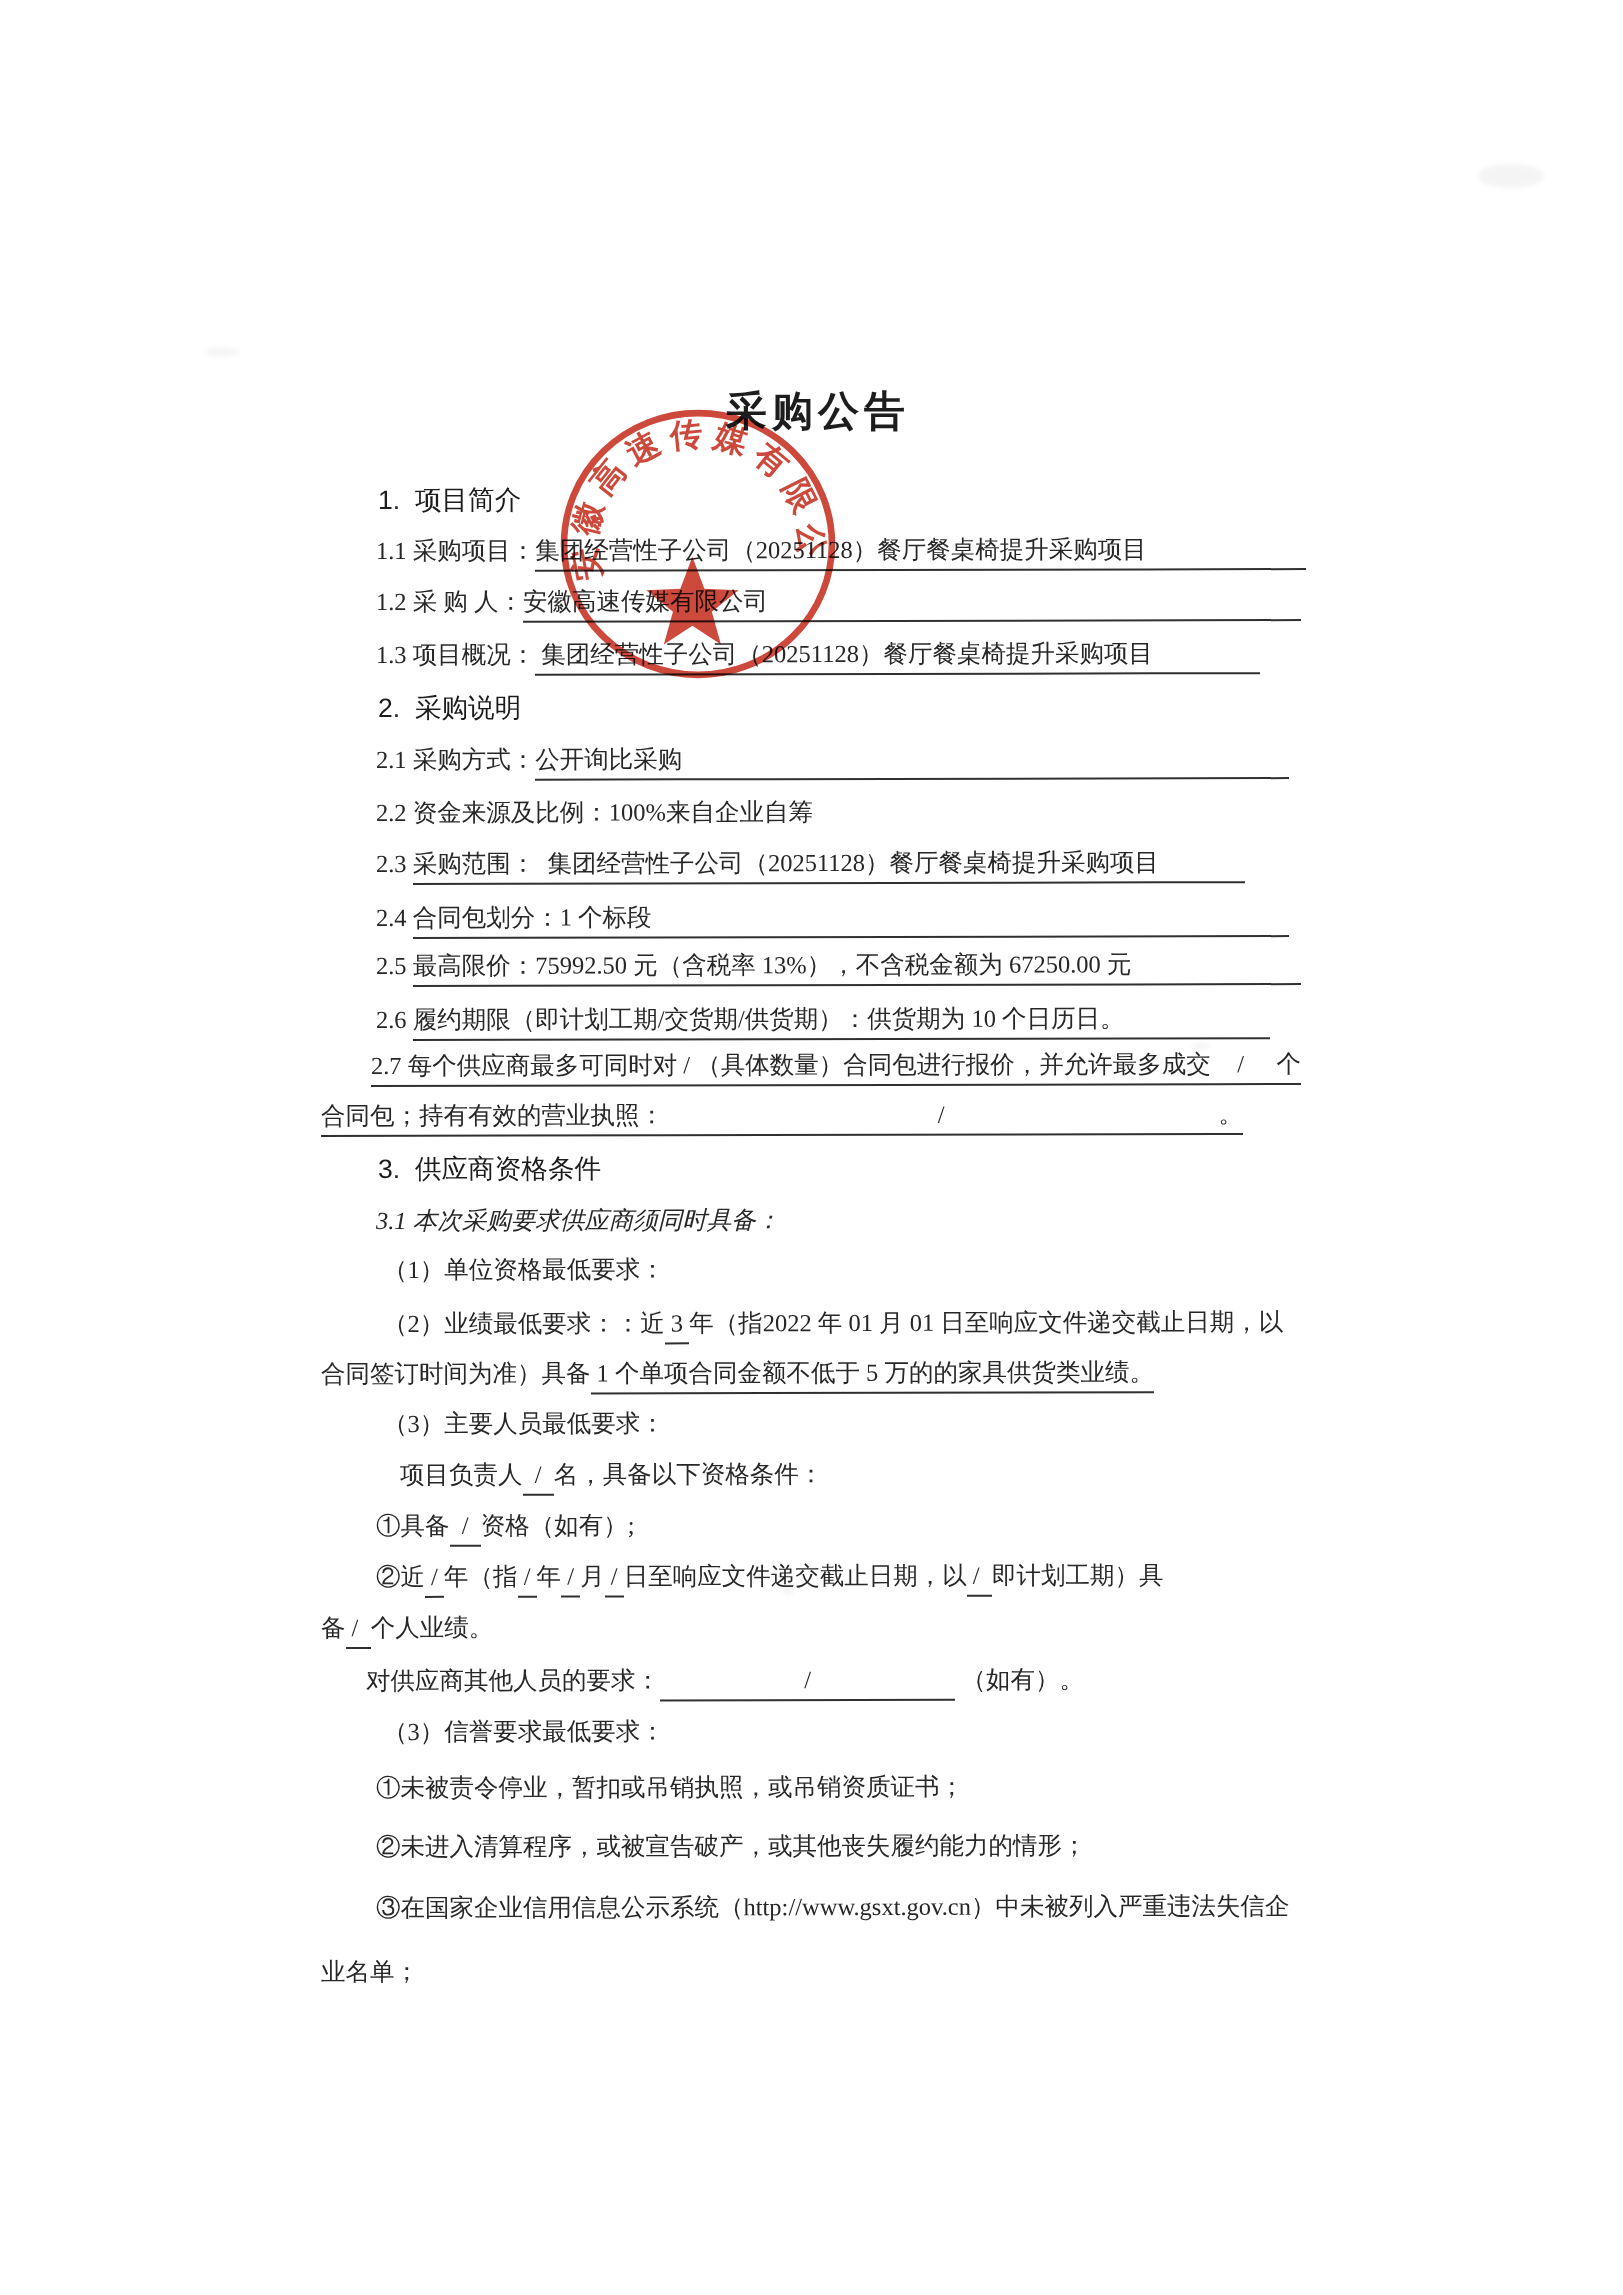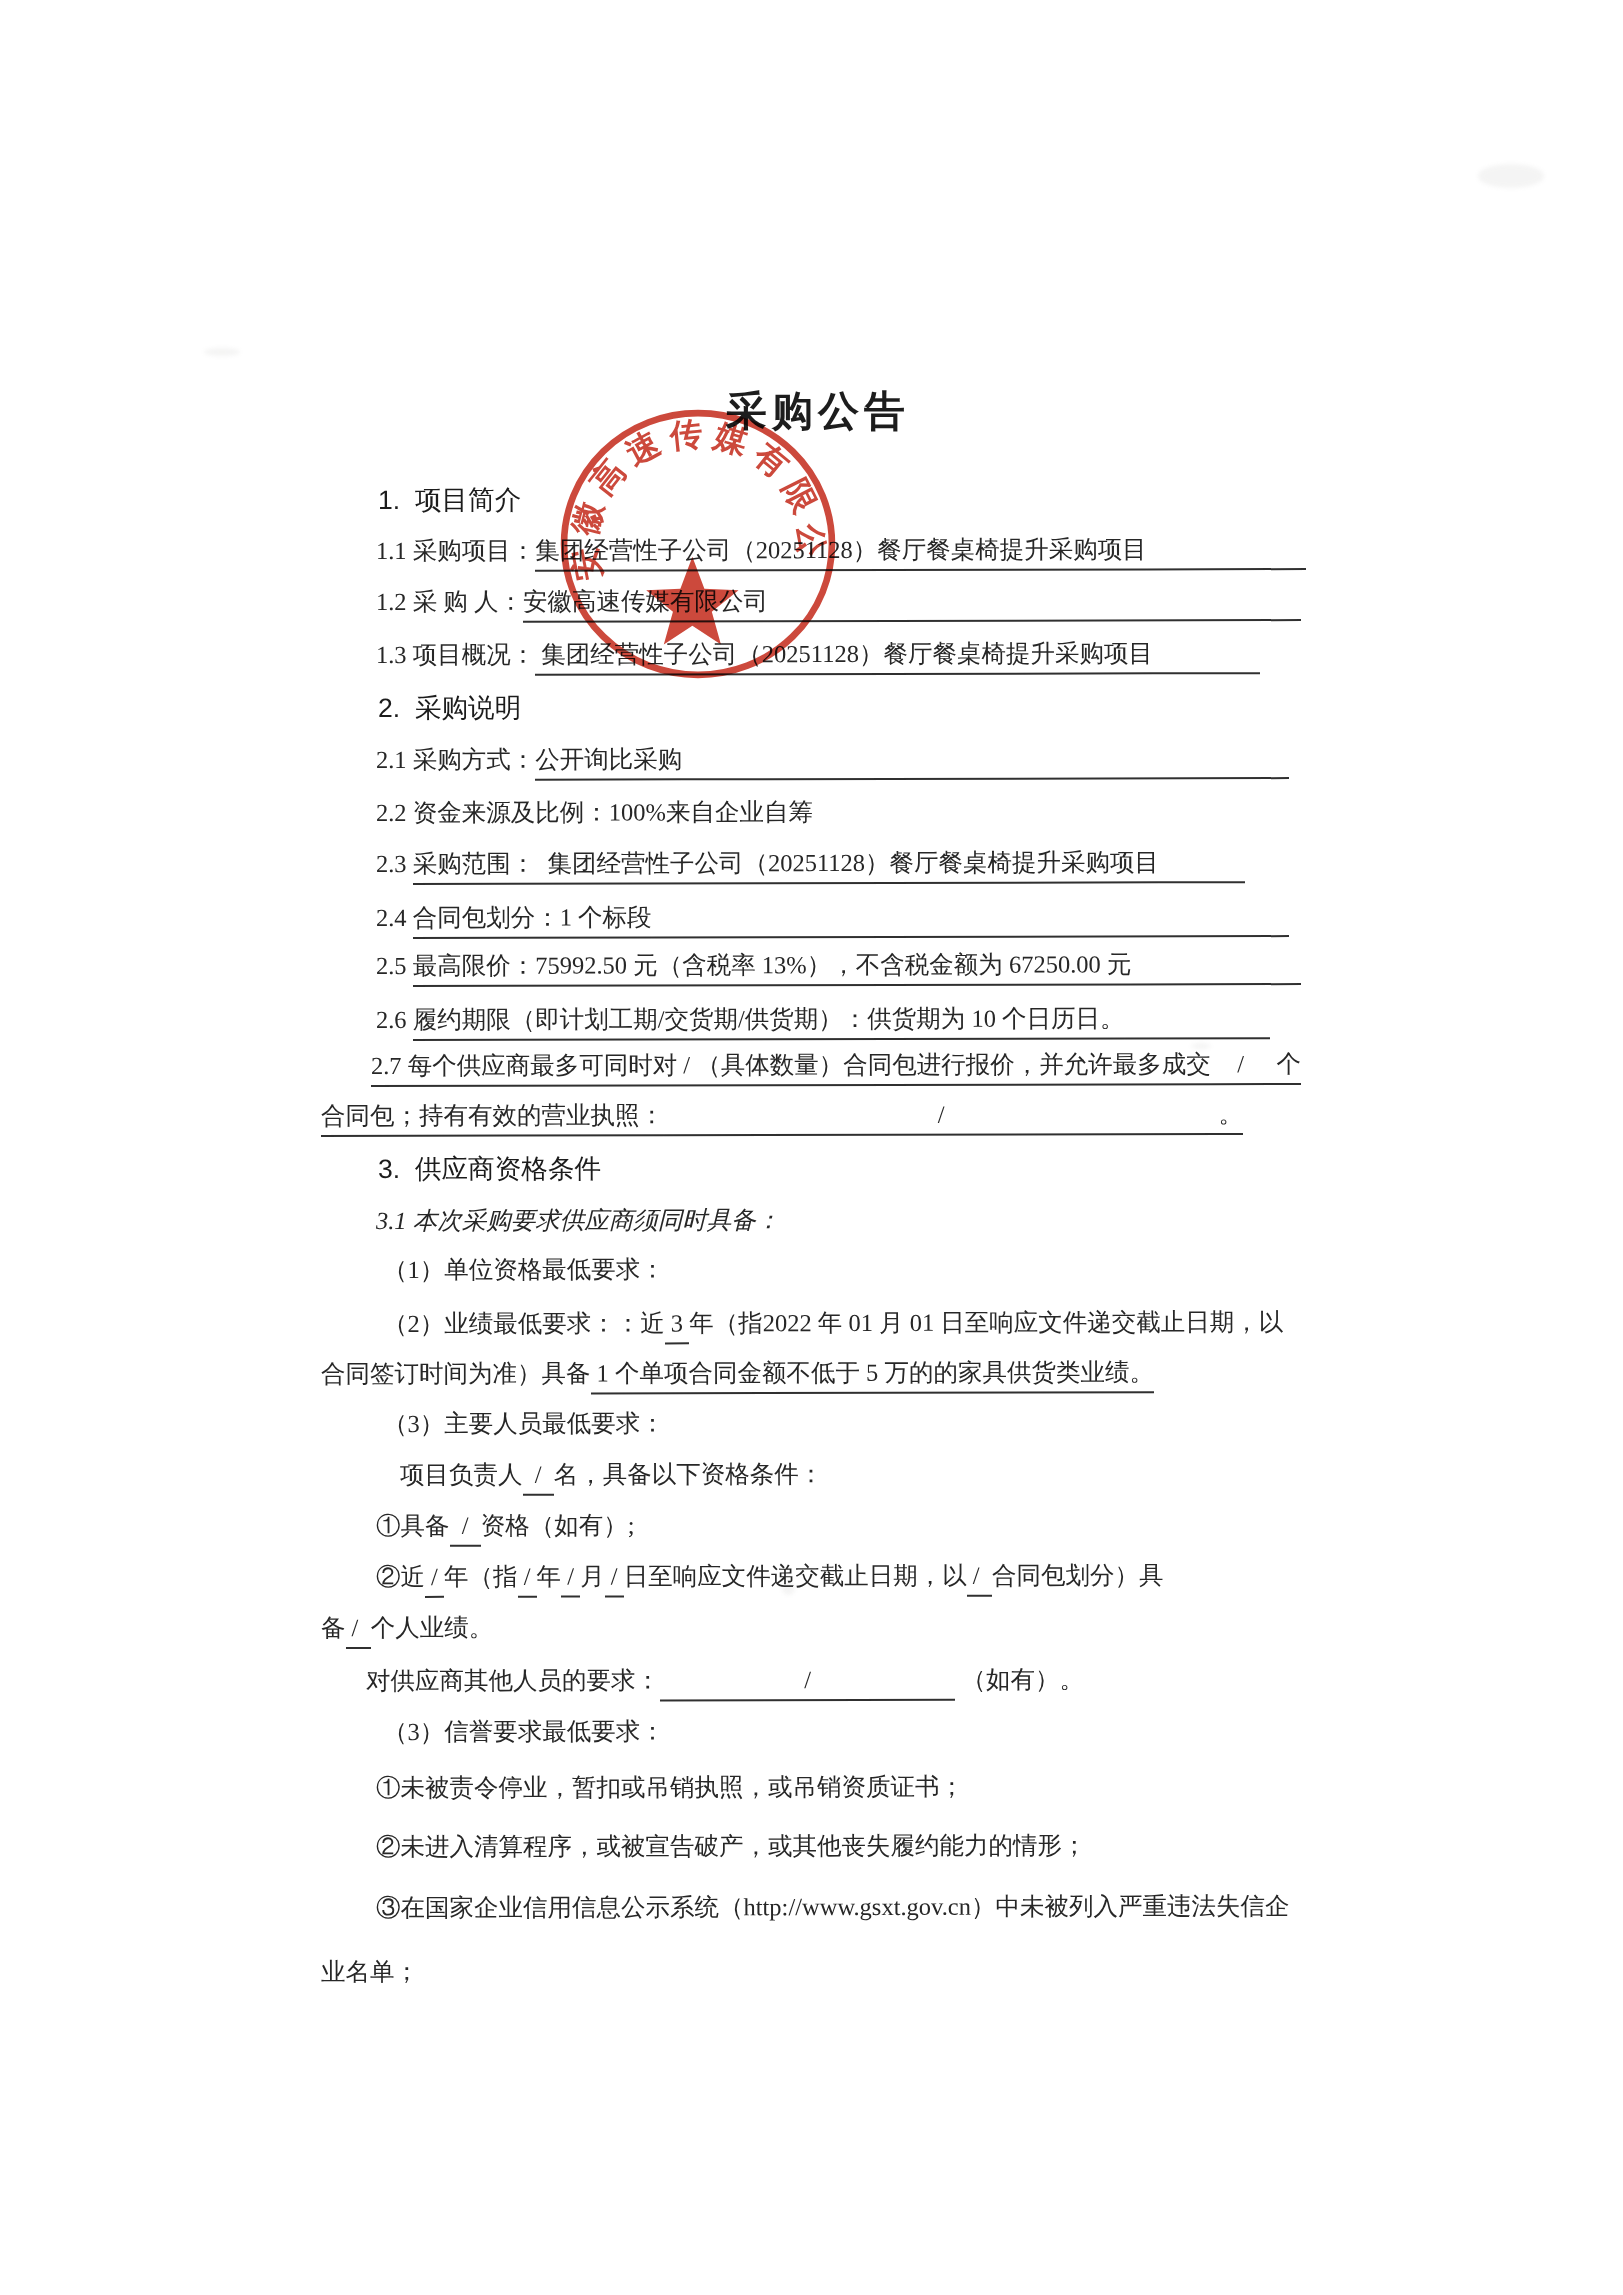--- a/index.html
+++ b/index.html
@@ -92,21 +92,21 @@
       <div class="line" style="left: 371px; top: 1052px; width: 930px;"><span class="u">2.7 每个供应商最多可同时对 / （具体数量）合同包进行报价，并允许最多成交</span><span class="fill u">/</span><span class="u"> 个</span></div>
       <div class="line" style="left: 321px; top: 1102px; width: 922px;"><span class="u">合同包；持有有效的营业执照：</span><span class="fill u">/</span><span class="u">。</span></div>
       <div class="line bold" style="left: 378px; top: 1154px;"><span>3.  供应商资格条件</span></div>
       <div class="line" style="left: 376px; top: 1207px; font-style: italic;"><span>3.1 本次采购要求供应商须同时具备：</span></div>
       <div class="line" style="left: 383px; top: 1256px;"><span>（1）单位资格最低要求：</span></div>
       <div class="line" style="left: 383px; top: 1310px;"><span>（2）业绩最低要求：：近</span><span class="u"> 3 </span><span>年（指2022 年 01 月 01 日至响应文件递交截止日期，以</span></div>
       <div class="line" style="left: 321px; top: 1360px;"><span>合同签订时间为准）具备</span><span class="u"> 1 个单项合同金额不低于 5 万的的家具供货类业绩。</span></div>
       <div class="line" style="left: 383px; top: 1410px;"><span>（3）主要人员最低要求：</span></div>
       <div class="line" style="left: 368px; top: 1461px; margin-left: 32px;"><span>项目负责人</span><span class="u">  /  </span><span>名，具备以下资格条件：</span></div>
       <div class="line" style="left: 376px; top: 1512px;"><span>①具备</span><span class="u">  /  </span><span>资格（如有）;</span></div>
-      <div class="line" style="left: 376px; top: 1563px;"><span>②近</span><span class="u"> / </span><span>年（指</span><span class="u"> / </span><span>年</span><span class="u"> / </span><span>月</span><span class="u"> / </span><span>日至响应文件递交截止日期，以</span><span class="u"> /  </span><span>合同包划分）具</span></div>
+      <div class="line" style="left: 376px; top: 1563px;"><span>②近</span><span class="u"> / </span><span>年（指</span><span class="u"> / </span><span>年</span><span class="u"> / </span><span>月</span><span class="u"> / </span><span>日至响应文件递交截止日期，以</span><span class="u"> /  </span><span>即计划工期）具</span></div>
       <div class="line" style="left: 321px; top: 1614px;"><span>备</span><span class="u"> /  </span><span>个人业绩。</span></div>
       <div class="line" style="left: 366px; top: 1667px; width: 718px;"><span>对供应商其他人员的要求：</span><span class="fill u">/</span><span> （如有）。</span></div>
       <div class="line" style="left: 383px; top: 1718px;"><span>（3）信誉要求最低要求：</span></div>
       <div class="line" style="left: 376px; top: 1774px;"><span>①未被责令停业，暂扣或吊销执照，或吊销资质证书；</span></div>
       <div class="line" style="left: 376px; top: 1833px;"><span>②未进入清算程序，或被宣告破产，或其他丧失履约能力的情形；</span></div>
       <div class="line" style="left: 376px; top: 1894px;"><span>③在国家企业信用信息公示系统（http://www.gsxt.gov.cn）中未被列入严重违法失信企</span></div>
       <div class="line" style="left: 321px; top: 1958px;"><span>业名单；</span></div>
     </div>
 
   <svg class="stamp" viewBox="0 0 622 618" xmlns="http://www.w3.org/2000/svg">

